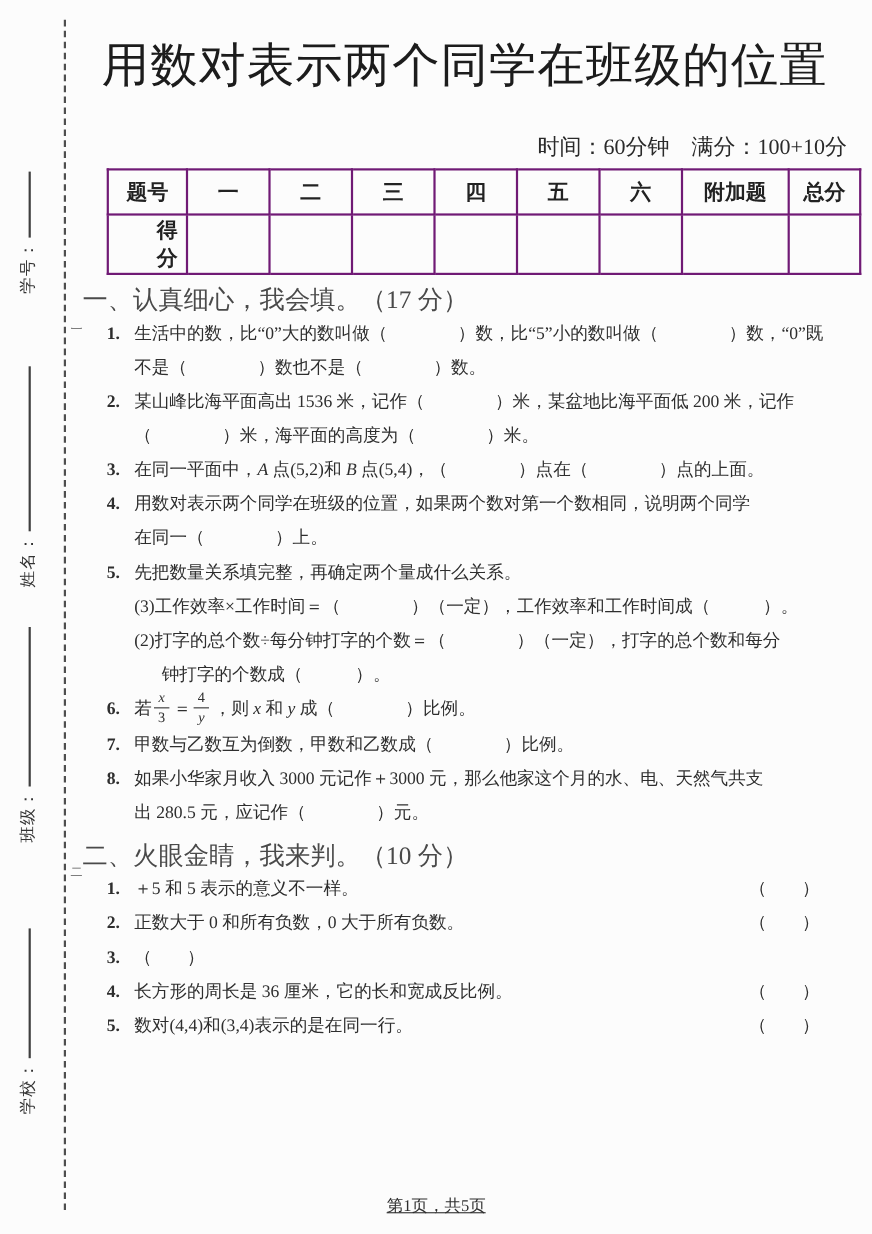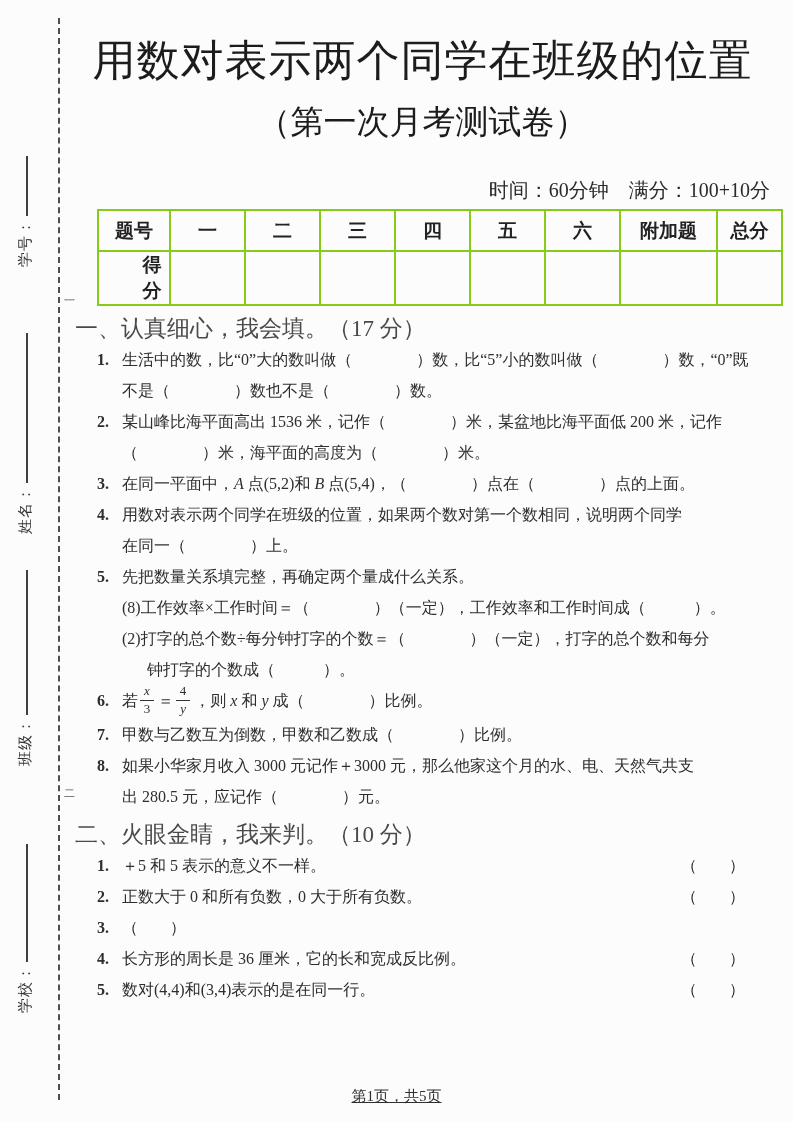--- a/index.html
+++ b/index.html
@@ -42,21 +42,21 @@
   }
   .meta{
     margin-top:34px;width:695px;text-align:right;
     font-size:20px;line-height:24px;color:#2a2a2a;white-space:nowrap;
   }
   .score-table{
     border-collapse:collapse;table-layout:fixed;
     width:666px;margin:7px 0 0 22px;
   }
   .score-table td{
-    border:2px solid #84cc16;text-align:center;vertical-align:middle;
+    border:2px solid #701a75;text-align:center;vertical-align:middle;
     font-size:19px;font-weight:600;color:#222;height:39px;padding:0;
     overflow:hidden;
   }
   .score-table tr.r2 td{height:40px;padding-left:36px;}
   
   .s-heading{
     margin-top:7px;font-size:23px;line-height:31px;color:#4a4a4a;
     white-space:nowrap;
   }
   .q{
@@ -104,21 +104,20 @@
   <div class="side-field" style="top:1013px">
     <span>学校：</span><span class="side-line w4"></span>
   </div>
 
   <div class="fold-mark" style="top:295px">一</div>
   <div class="fold-mark" style="top:788px">二</div>
 
   <div class="main">
 
     <h1 class="title">用数对表示两个同学在班级的位置</h1>
-    <div class="subtitle">（第一次月考测试卷）</div>
     <div class="meta">时间：60分钟　满分：100+10分</div>
 
     <table class="score-table">
       <tbody>
           <tr>
         <td style="width:70px">题号</td>
         <td style="width:73px">一</td>
         <td style="width:73px">二</td>
         <td style="width:73px">三</td>
         <td style="width:73px">四</td>
@@ -157,21 +156,21 @@
       <span class="qnum">3.</span><span>在同一平面中，</span><i>A</i><span> 点(5,2)和 </span><i>B</i><span> 点(5,4)，（　　　　）点在（　　　　）点的上面。</span>
     </div>
 
     <div class="q">
       <span class="qnum">4.</span><span>用数对表示两个同学在班级的位置，如果两个数对第一个数相同，说明两个同学</span>
       <span class="line">在同一（　　　　）上。</span>
     </div>
 
     <div class="q">
       <span class="qnum">5.</span><span>先把数量关系填完整，再确定两个量成什么关系。</span>
-      <span class="line">(8)工作效率×工作时间＝（　　　　）（一定），工作效率和工作时间成（　　　）。</span>
+      <span class="line">(3)工作效率×工作时间＝（　　　　）（一定），工作效率和工作时间成（　　　）。</span>
       <span class="line">(2)打字的总个数÷每分钟打字的个数＝（　　　　）（一定），打字的总个数和每分</span>
       <span class="line indent2">钟打字的个数成（　　　）。</span>
     </div>
 
     <div class="q">
       <span class="qnum">6.</span><span>若</span><span class="frac"><span class="ftop"><i>x</i></span><span class="fbot">3</span></span><span>＝</span><span class="frac"><span class="ftop">4</span><span class="fbot"><i>y</i></span></span><span>，则 </span><i>x</i><span> 和 </span><i>y</i><span> 成（　　　　）比例。</span>
     </div>
 
     <div class="q">
       <span class="qnum">7.</span><span>甲数与乙数互为倒数，甲数和乙数成（　　　　）比例。</span>

